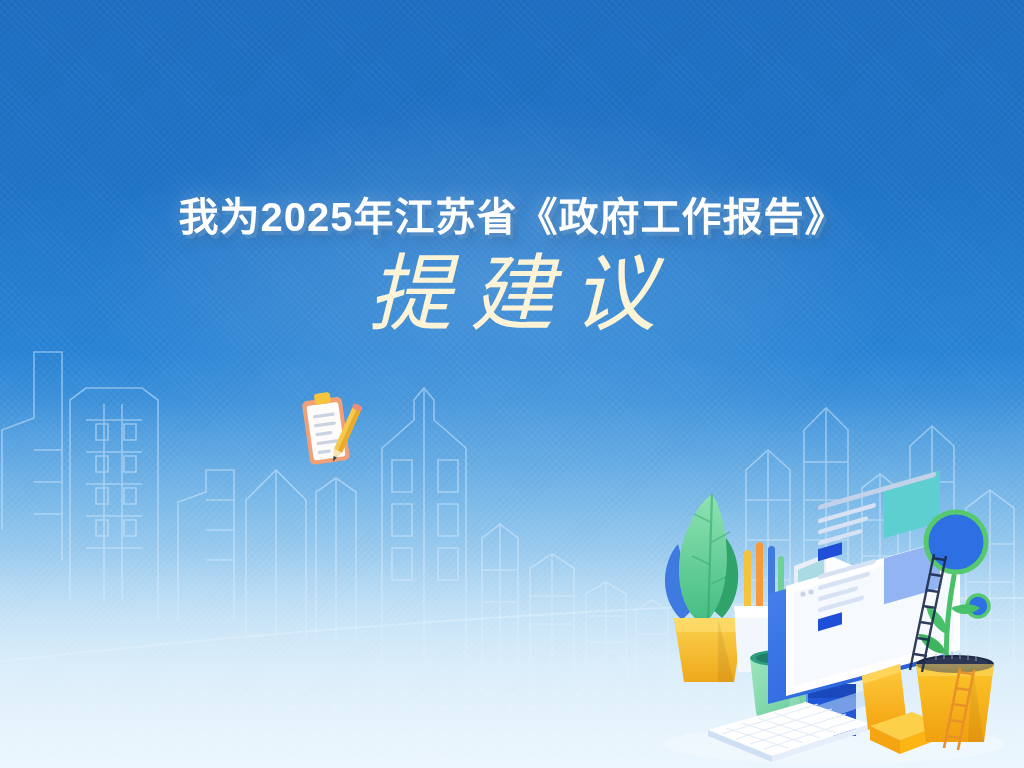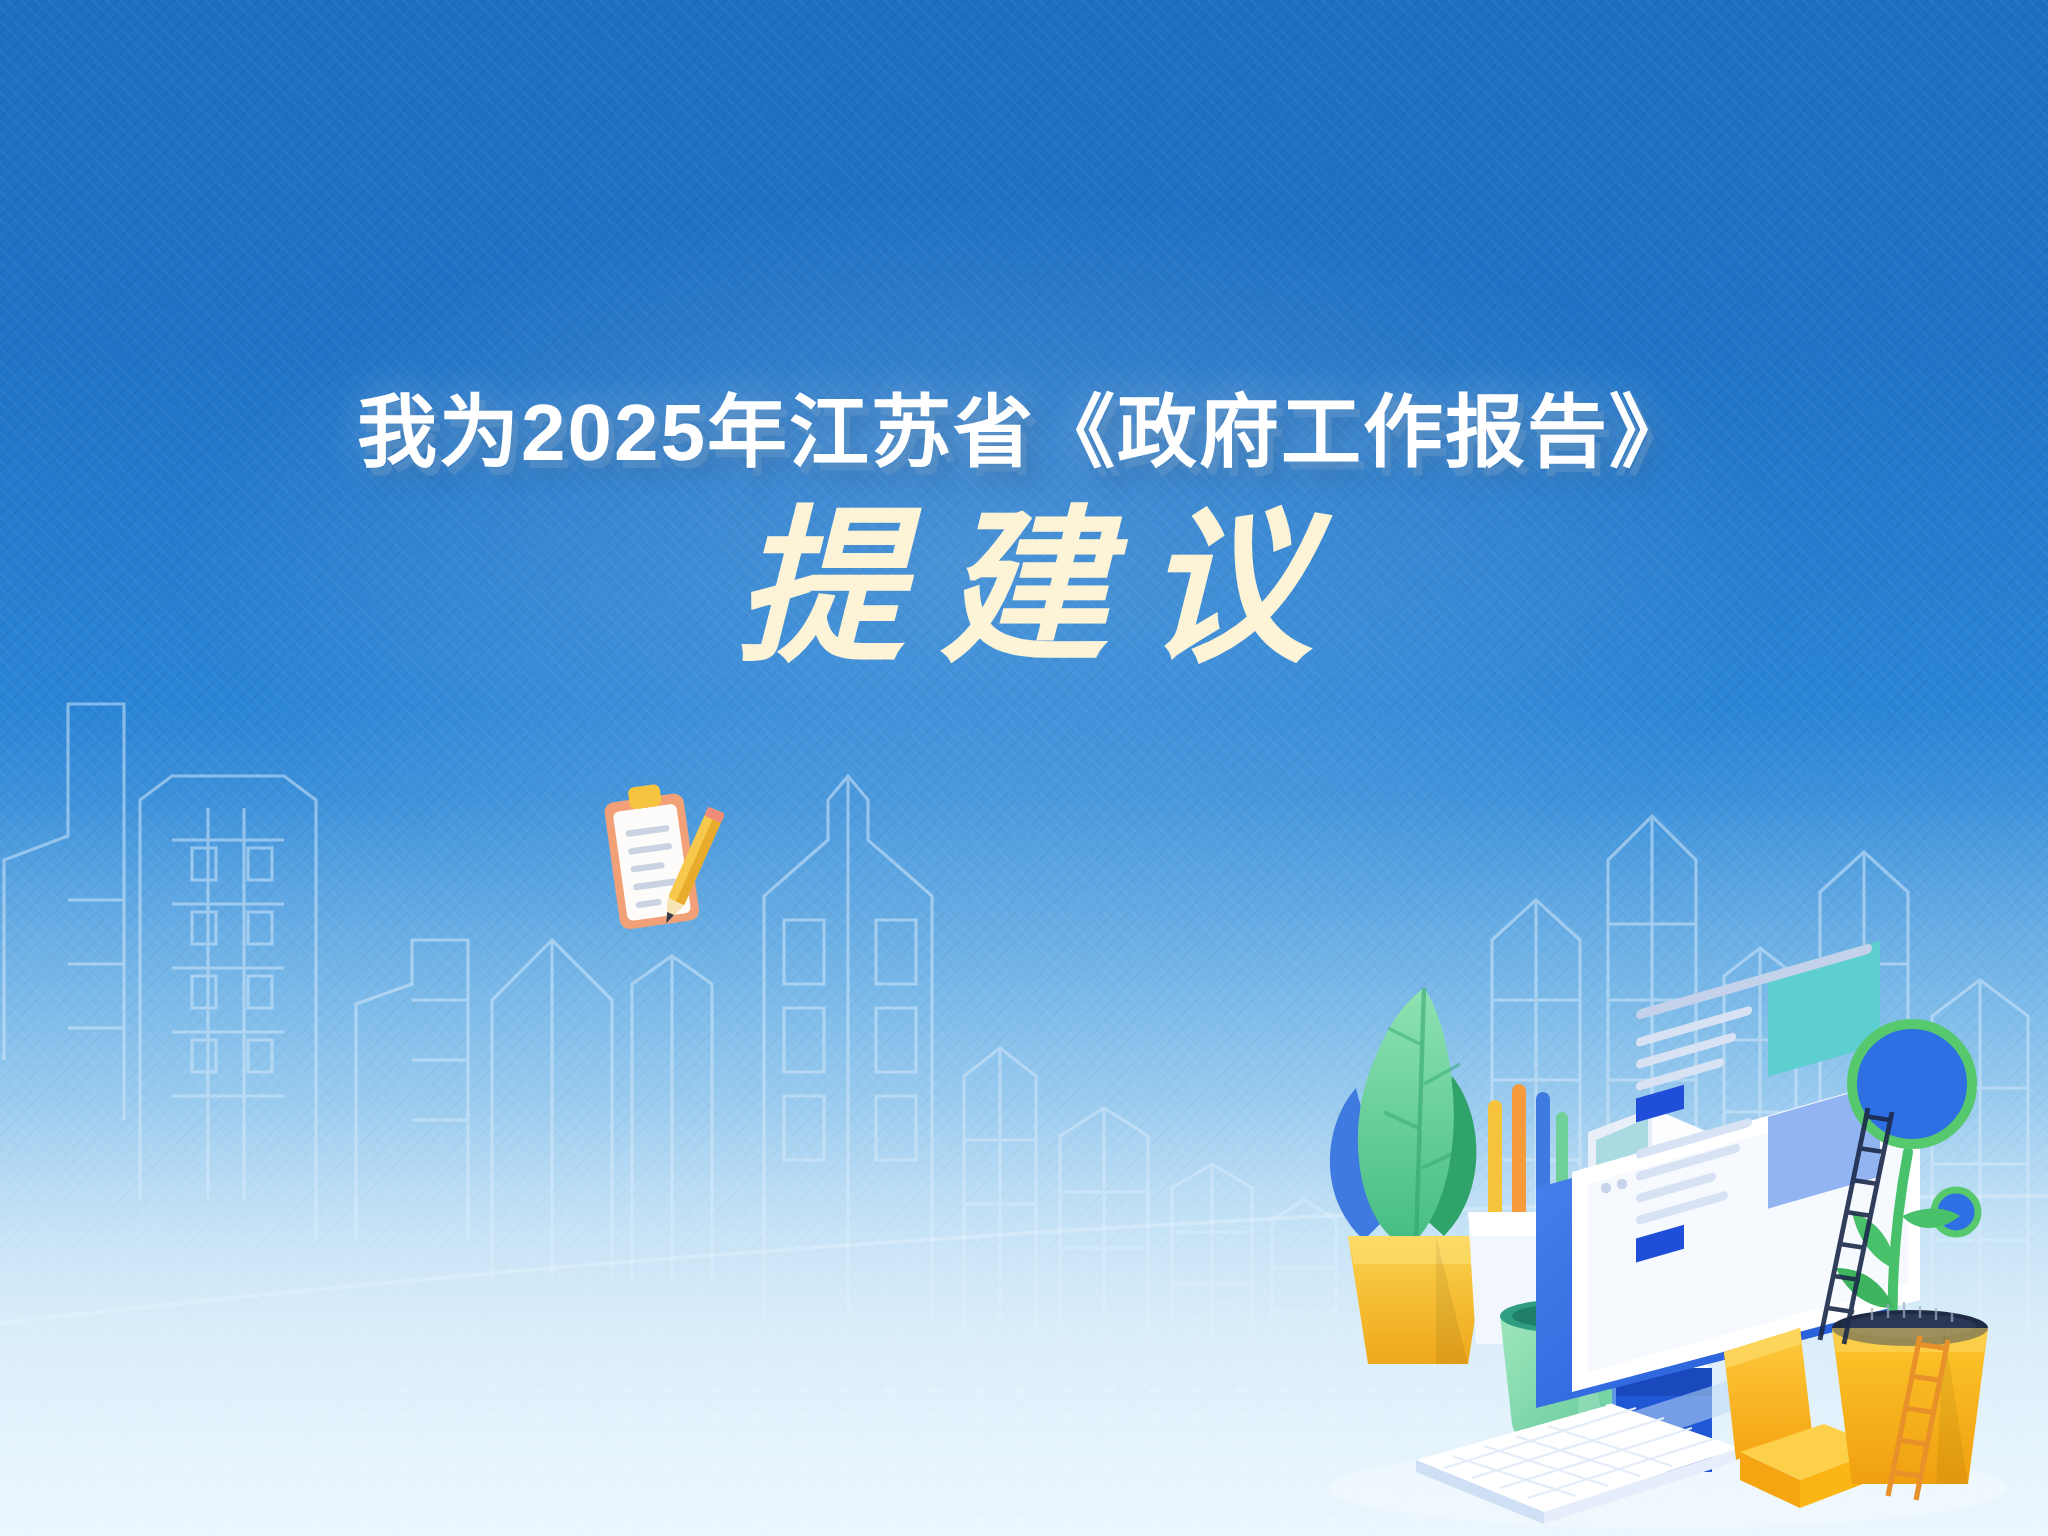--- a/index.html
+++ b/index.html
@@ -55,21 +55,21 @@
       0 0 18px rgba(255,255,255,.30);
     white-space:nowrap;
     text-align:right;
   }
   #subtitle-wrap{
     position:relative;margin-top:14px;height:104px;
   }
   #title-sub{
     display:inline-block;
     font-family:"Liberation Sans","DejaVu Sans",sans-serif;
-    font-weight:bold;
+    font-weight:normal;
     font-style:italic;
     font-size:84px;
     line-height:1.0;
     letter-spacing:18px;
     padding-left:18px;
     color:#fdf3d6;
     text-shadow:
       -2px -2px 0 #ffffff,
       4px 5px 0 #e3a martin,
       4px 5px 0 #e8a84e,

